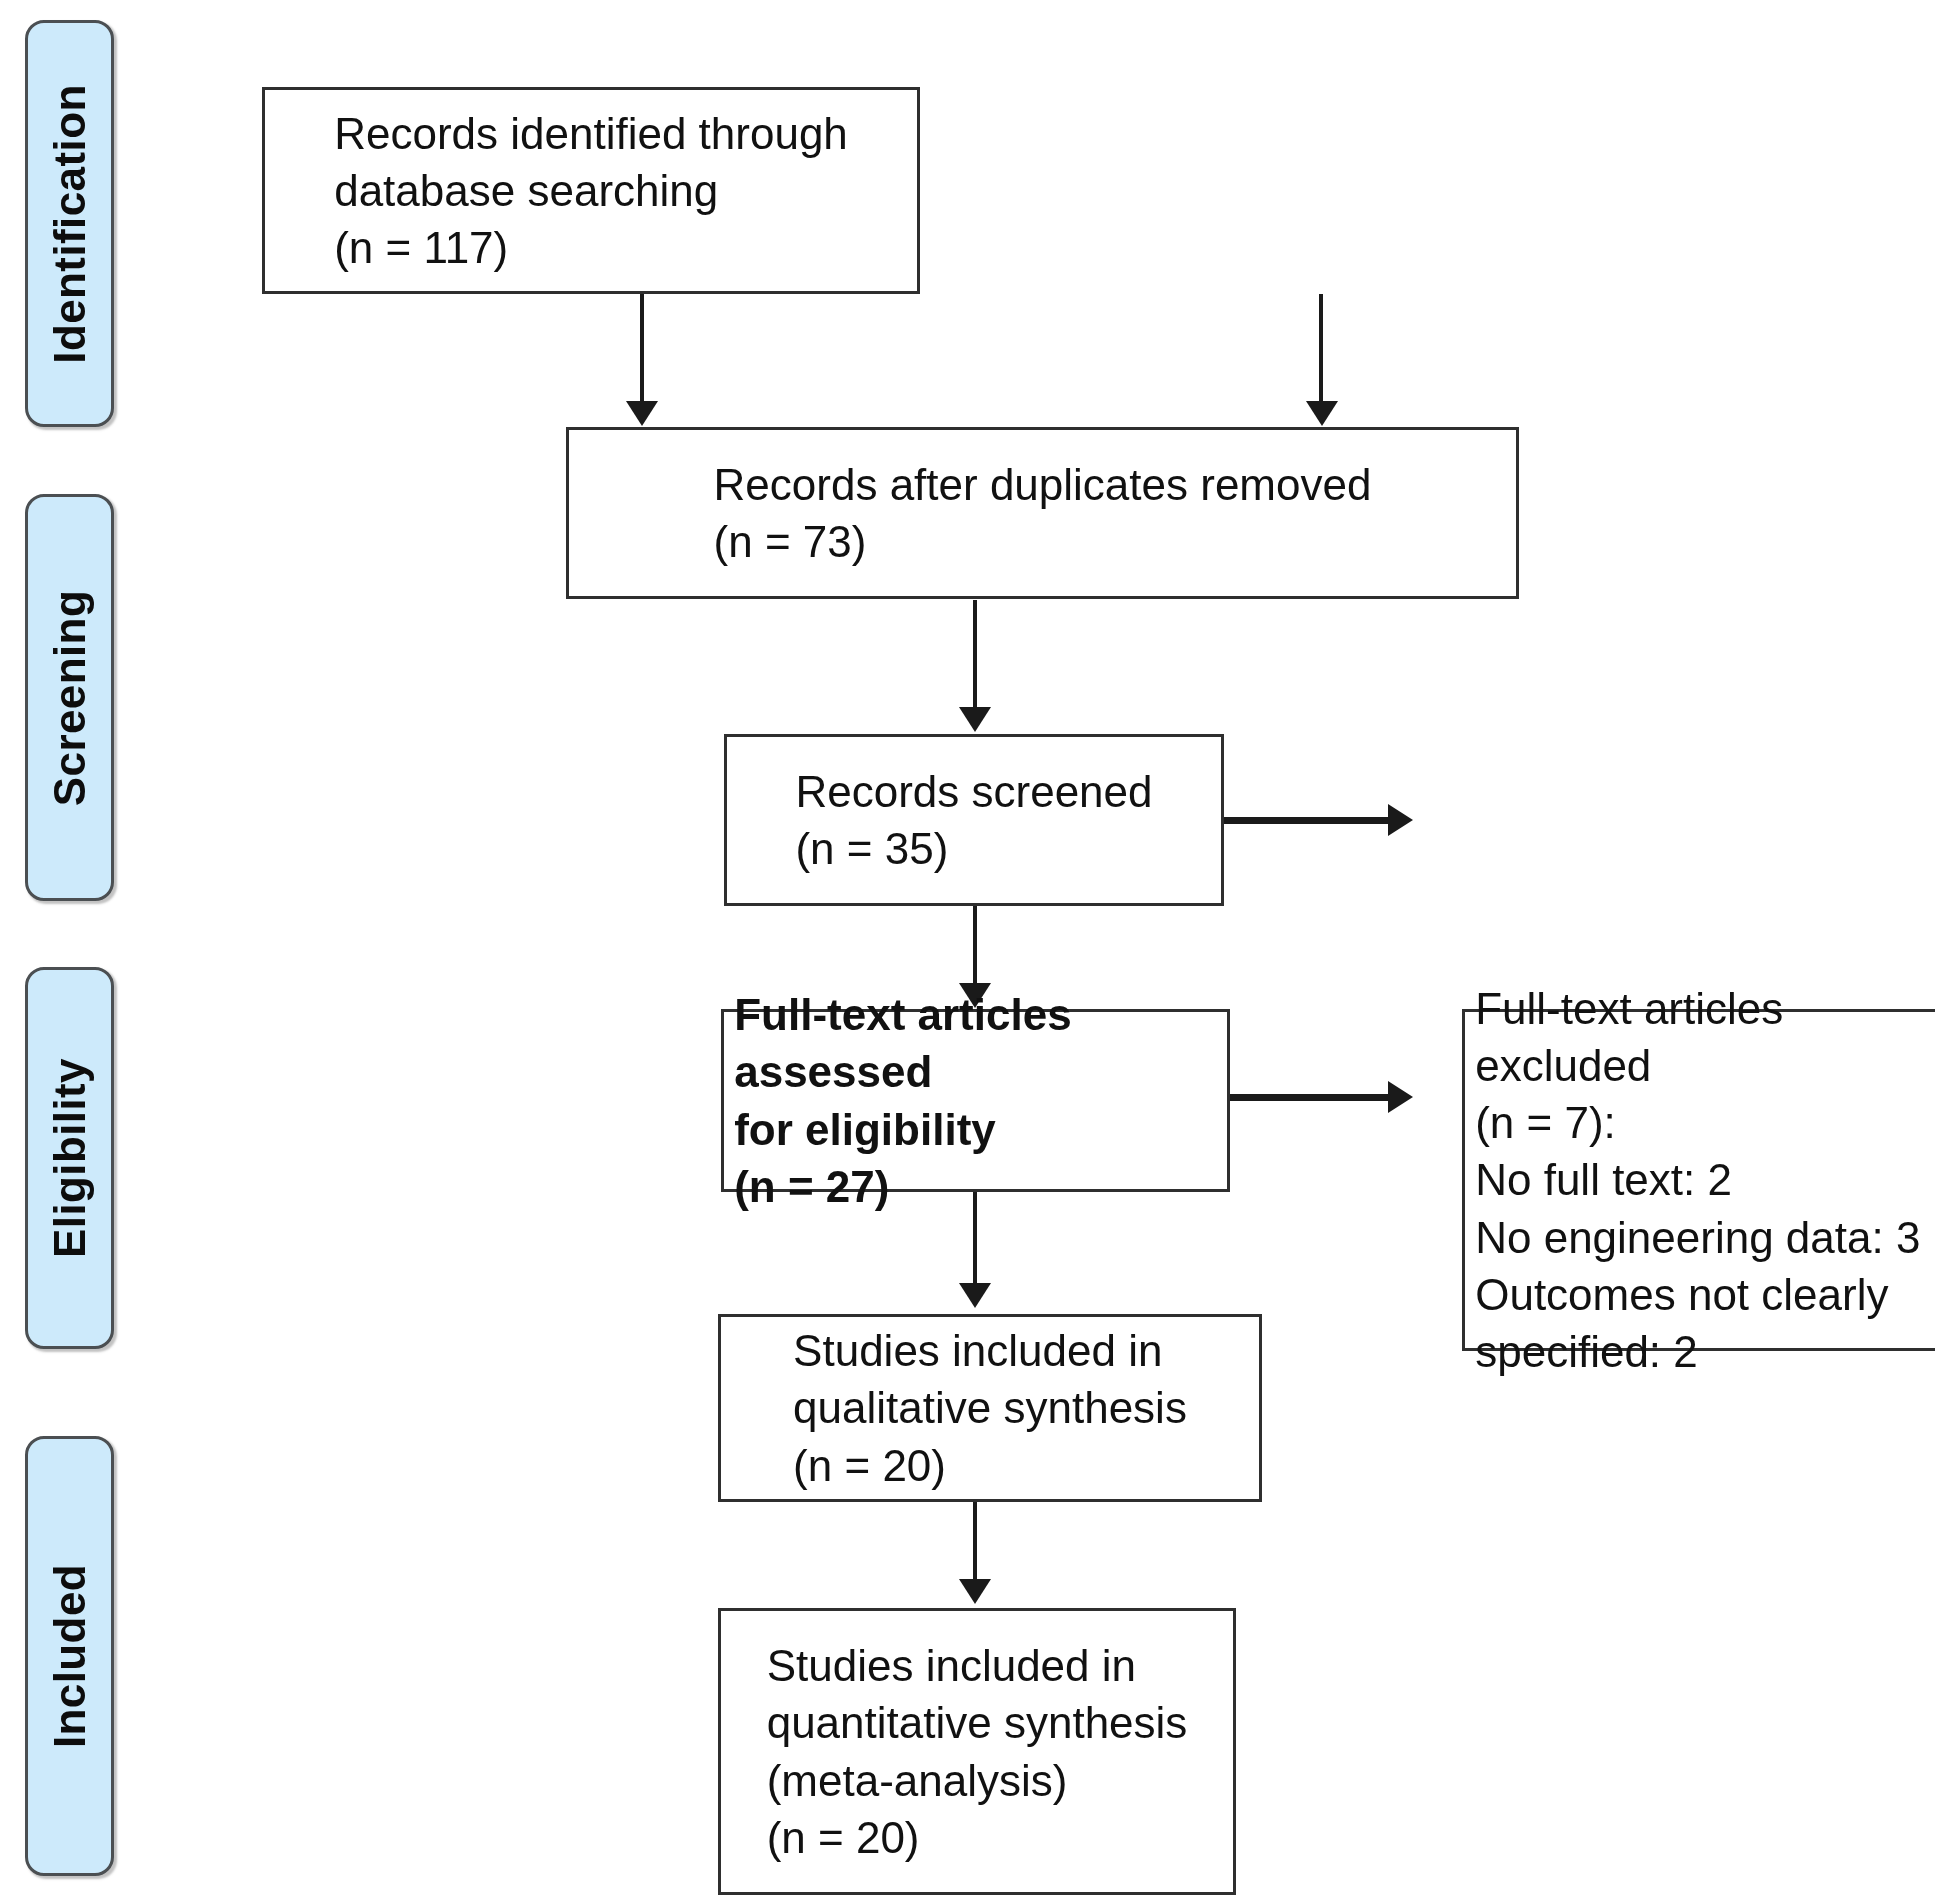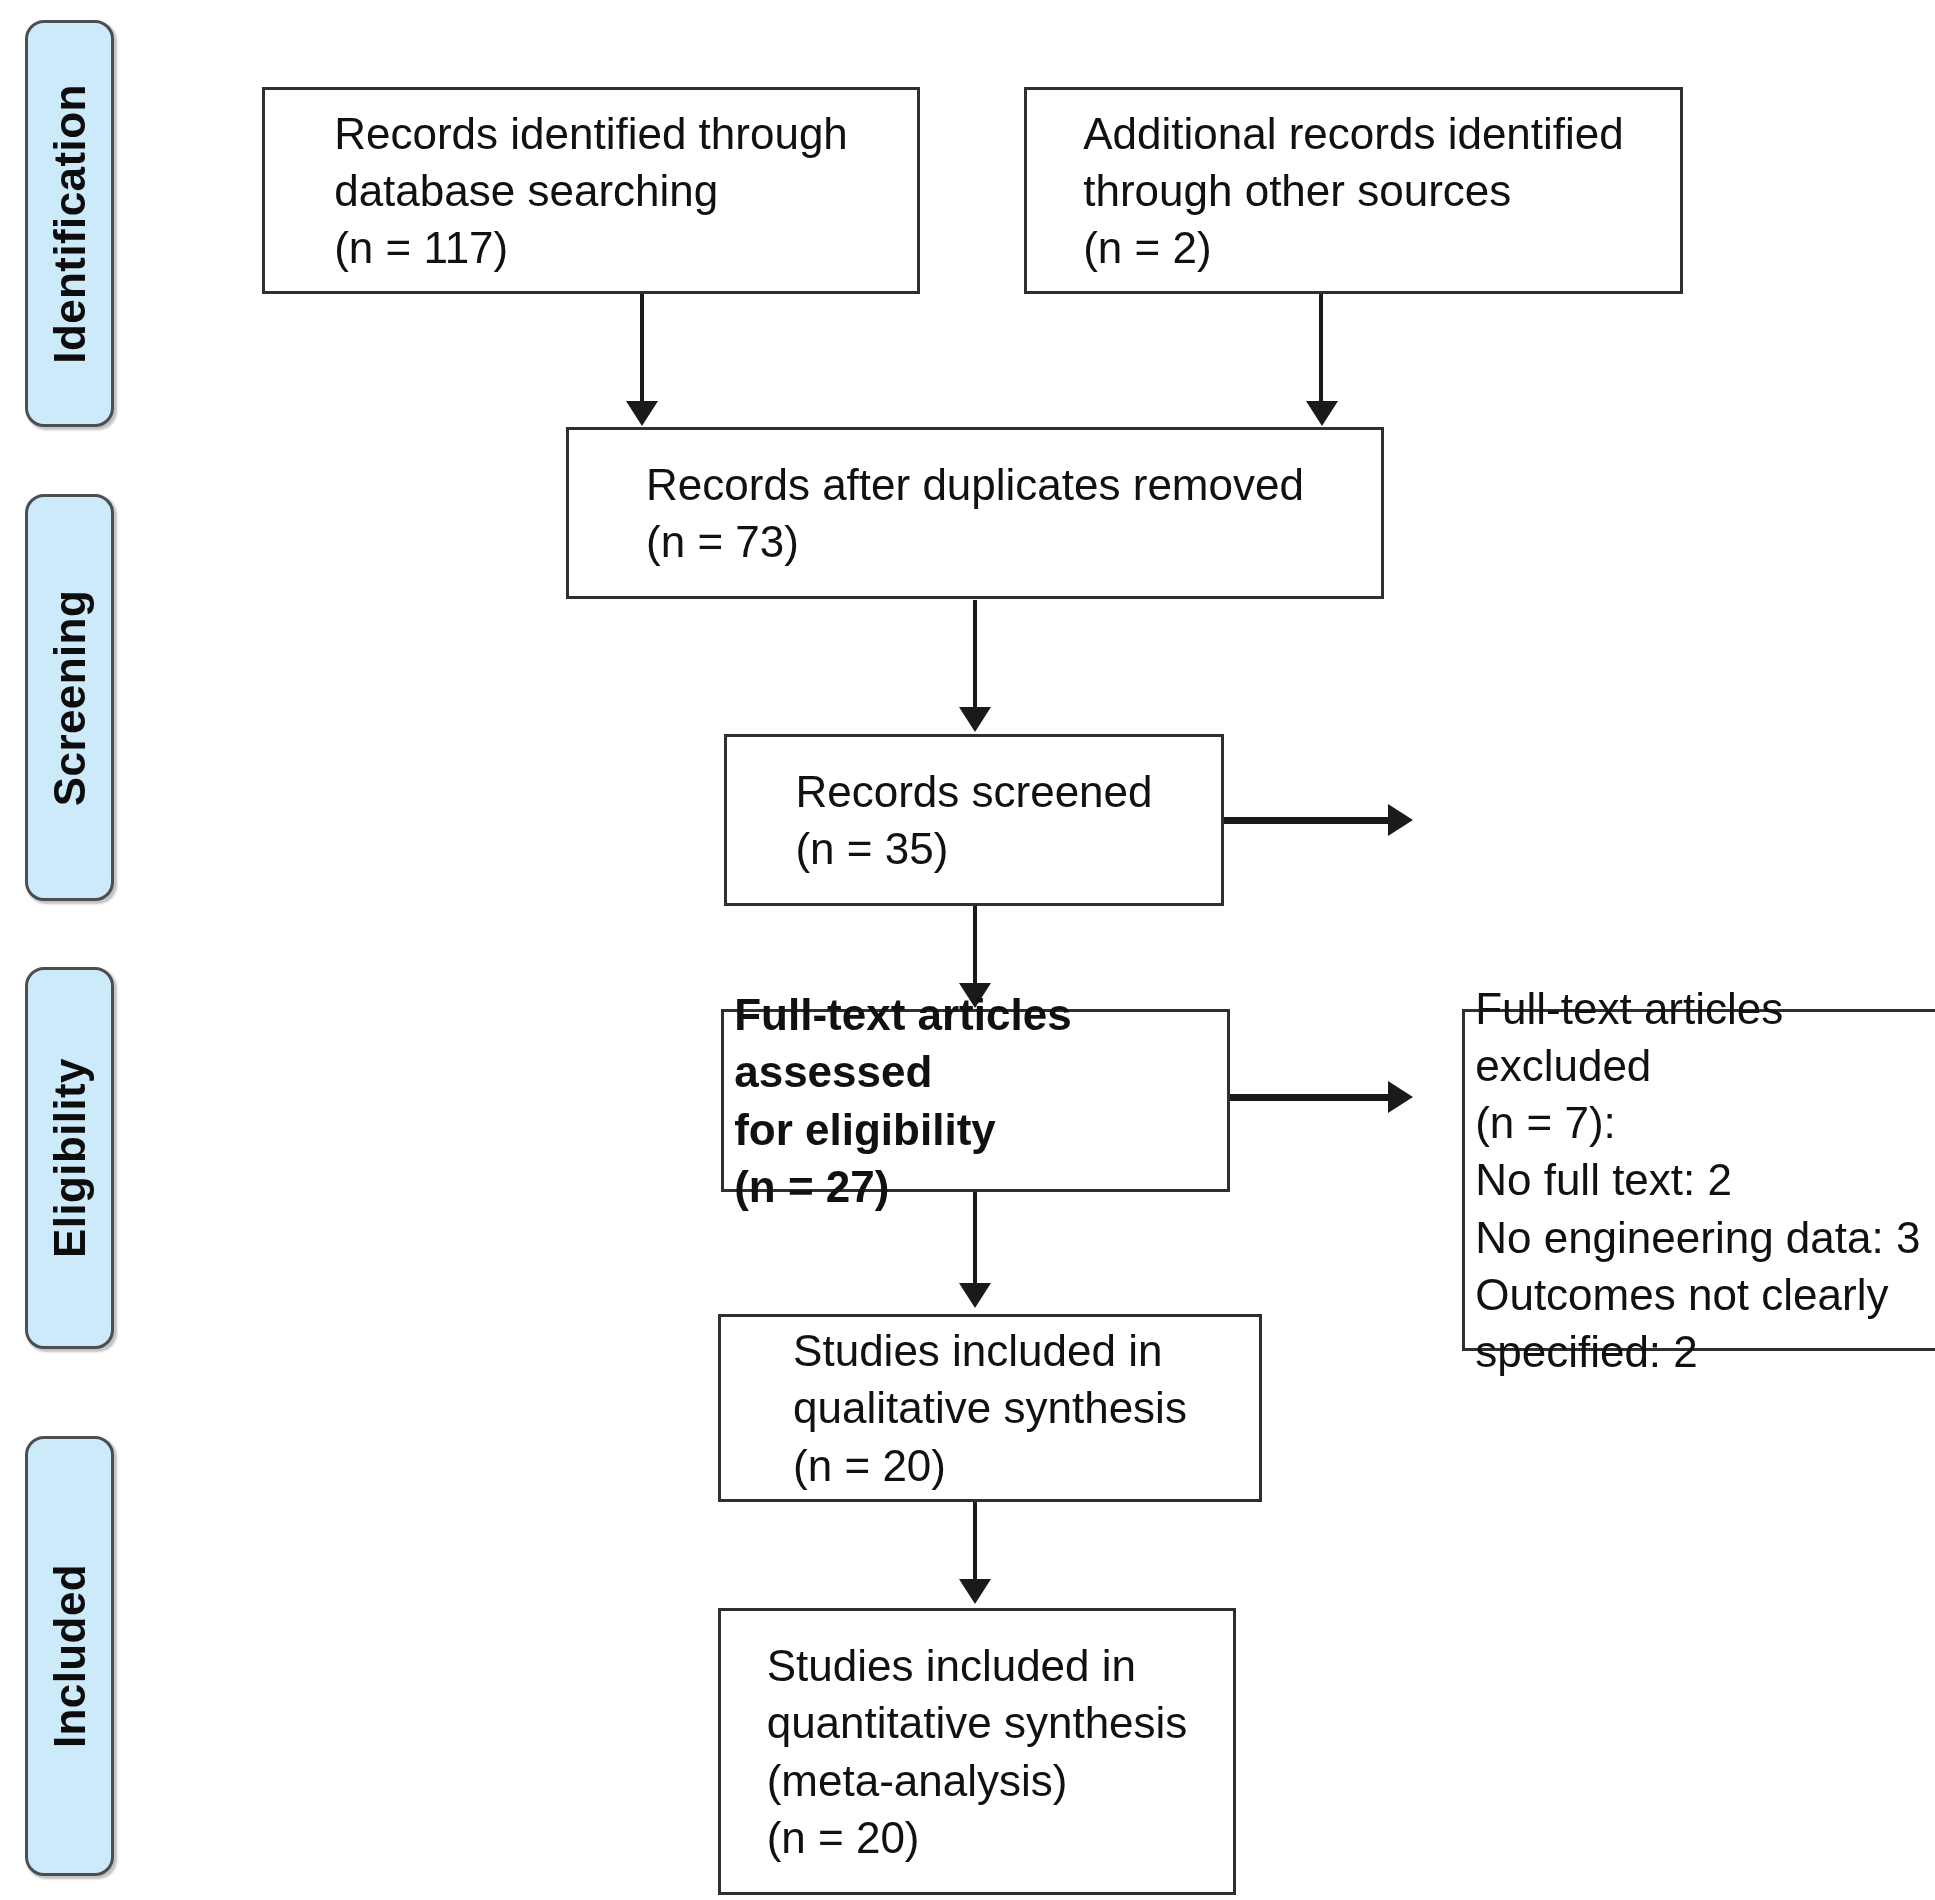--- a/index.html
+++ b/index.html
@@ -109,33 +109,28 @@
   <div class="stage-pill" style="left:25.4px; top:1436px; width:89px; height:440px;">
     <span class="stage-text">Included</span>
   </div>
 
   <div class="flow-box" style="left:262px; top:87px; width:658px; height:207px;">
     <span class="box-text">Records identified through
 database searching
 (n = 117)</span>
   </div>
 
-  <div class="flow-box" style="left:1024px; top:87px; width:659px; height:207px;">
-    <span class="box-text">Additional records identified
-through other sources
-(n = 2)</span>
-  </div>
 
   <div class="v-line" style="left:640px; top:294px; width:3.6px; height:109px;"></div>
   <div class="arrow-down" style="left:626px; top:401px;"></div>
 
   <div class="v-line" style="left:1319px; top:294px; width:3.6px; height:109px;"></div>
   <div class="arrow-down" style="left:1306px; top:401px;"></div>
 
-  <div class="flow-box" style="left:566px; top:427px; width:818px; height:172px;">
+  <div class="flow-box" style="left:566px; top:427px; width:953px; height:172px;">
     <span class="box-text">Records after duplicates removed
 (n = 73)</span>
   </div>
 
   <div class="v-line" style="left:973px; top:600px; width:3.6px; height:109px;"></div>
   <div class="arrow-down" style="left:959px; top:707px;"></div>
 
   <div class="flow-box" style="left:724px; top:734px; width:500px; height:172px;">
     <span class="box-text">Records screened
 (n = 35)</span>

